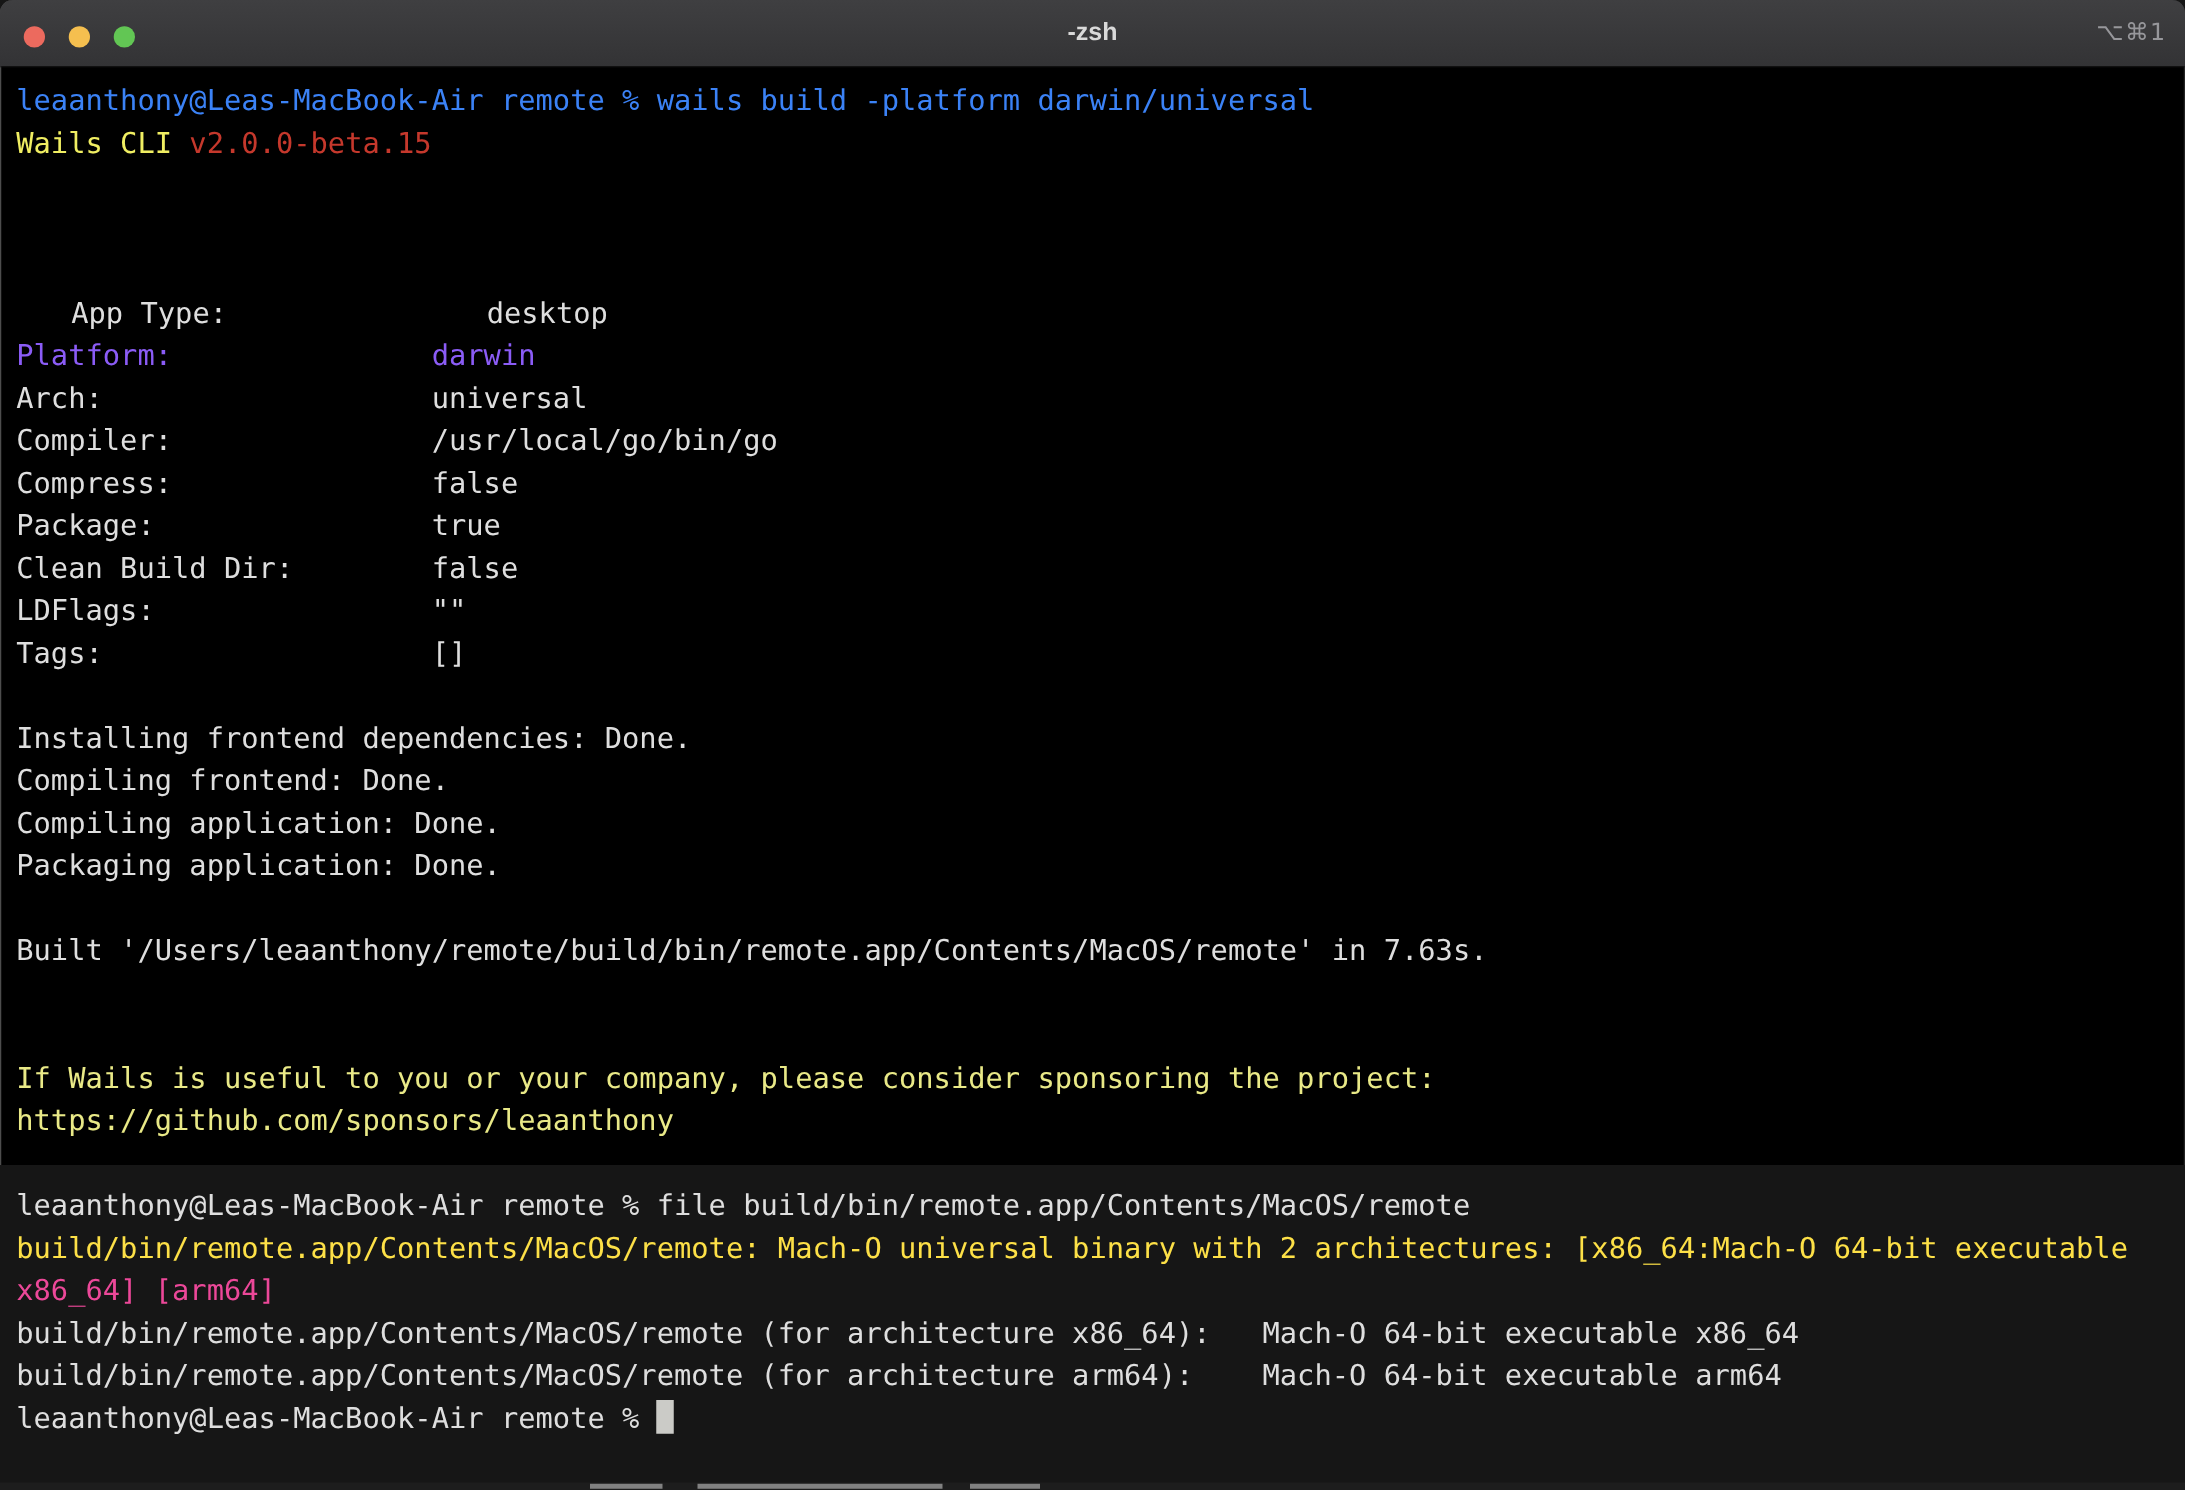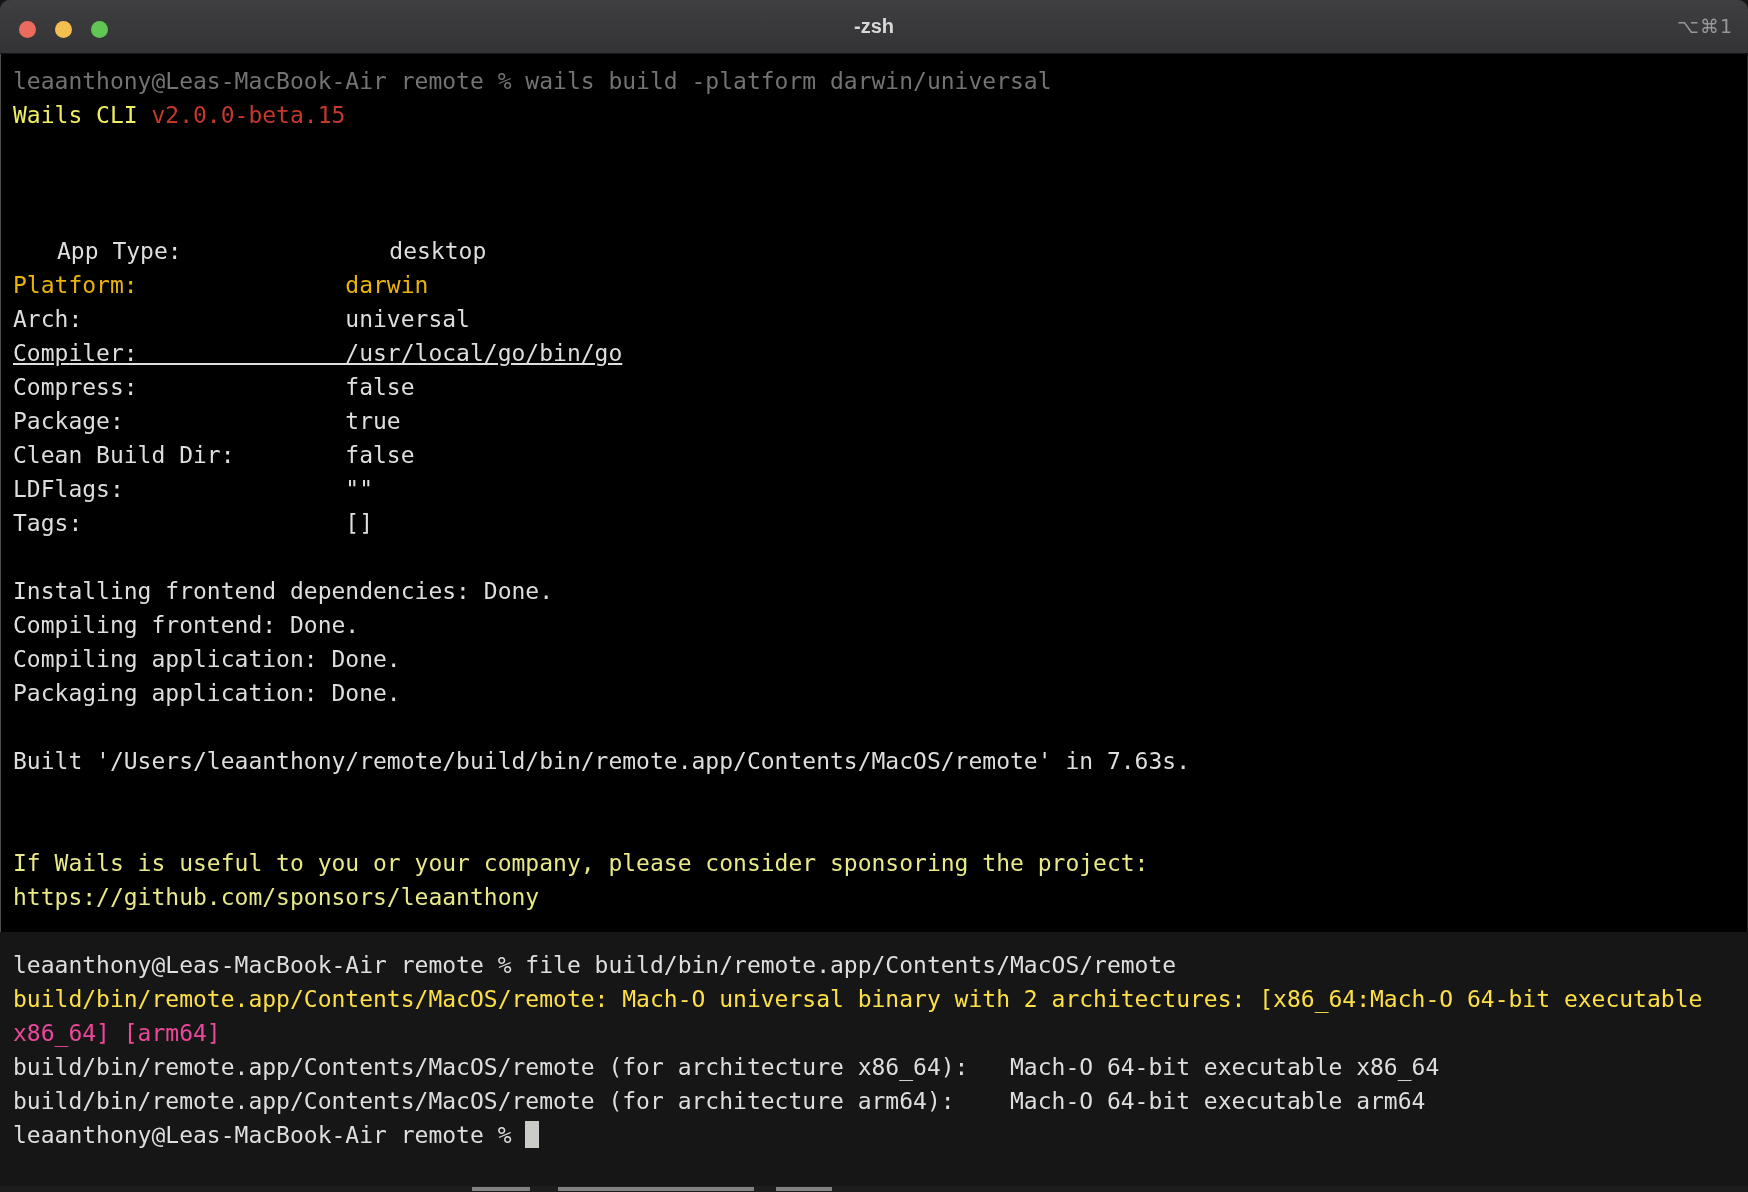--- a/index.html
+++ b/index.html
@@ -97,29 +97,29 @@
   <div class="titlebar">
     <div class="lights">
       <span class="light" id="light-close" style="background: rgb(236, 106, 94);"></span>
       <span class="light" id="light-min" style="background: rgb(245, 191, 79);"></span>
       <span class="light" id="light-zoom" style="background: rgb(98, 198, 84);"></span>
     </div>
     <div class="titlebar-title">-zsh</div>
     <div class="titlebar-shortcut">⌥⌘1</div>
   </div>
   <div class="term" id="term">
-      <div class="line"><span style="color: #737373;">leaanthony@Leas-MacBook-Air remote % wails build -platform darwin/universal</span></div>
+      <div class="line"><span style="color: #3b82f6;">leaanthony@Leas-MacBook-Air remote % wails build -platform darwin/universal</span></div>
       <div class="line"><span style="color: rgb(240, 238, 98);">Wails CLI </span><span style="color: rgb(197, 56, 44);">v2.0.0-beta.15</span></div>
       <div class="line"> </div>
       <div class="line"> </div>
       <div class="line"> </div>
       <div class="line"><span style="color: rgb(222, 222, 222); margin-left: 44px;">App Type:               desktop</span></div>
-      <div class="line"><span style="color: #eab308;">Platform:               darwin</span></div>
+      <div class="line"><span style="color: #8b5cf6;">Platform:               darwin</span></div>
       <div class="line"><span style="color: rgb(222, 222, 222);">Arch:                   universal</span></div>
-      <div class="line"><span style="color: rgb(222, 222, 222); text-decoration: underline;">Compiler:               /usr/local/go/bin/go</span></div>
+      <div class="line"><span style="color: rgb(222, 222, 222);">Compiler:               /usr/local/go/bin/go</span></div>
       <div class="line"><span style="color: rgb(222, 222, 222);">Compress:               false</span></div>
       <div class="line"><span style="color: rgb(222, 222, 222);">Package:                true</span></div>
       <div class="line"><span style="color: rgb(222, 222, 222);">Clean Build Dir:        false</span></div>
       <div class="line"><span style="color: rgb(222, 222, 222);">LDFlags:                ""</span></div>
       <div class="line"><span style="color: rgb(222, 222, 222);">Tags:                   []</span></div>
       <div class="line"> </div>
       <div class="line"><span style="color: rgb(222, 222, 222);">Installing frontend dependencies: Done.</span></div>
       <div class="line"><span style="color: rgb(222, 222, 222);">Compiling frontend: Done.</span></div>
       <div class="line"><span style="color: rgb(222, 222, 222);">Compiling application: Done.</span></div>
       <div class="line"><span style="color: rgb(222, 222, 222);">Packaging application: Done.</span></div>

